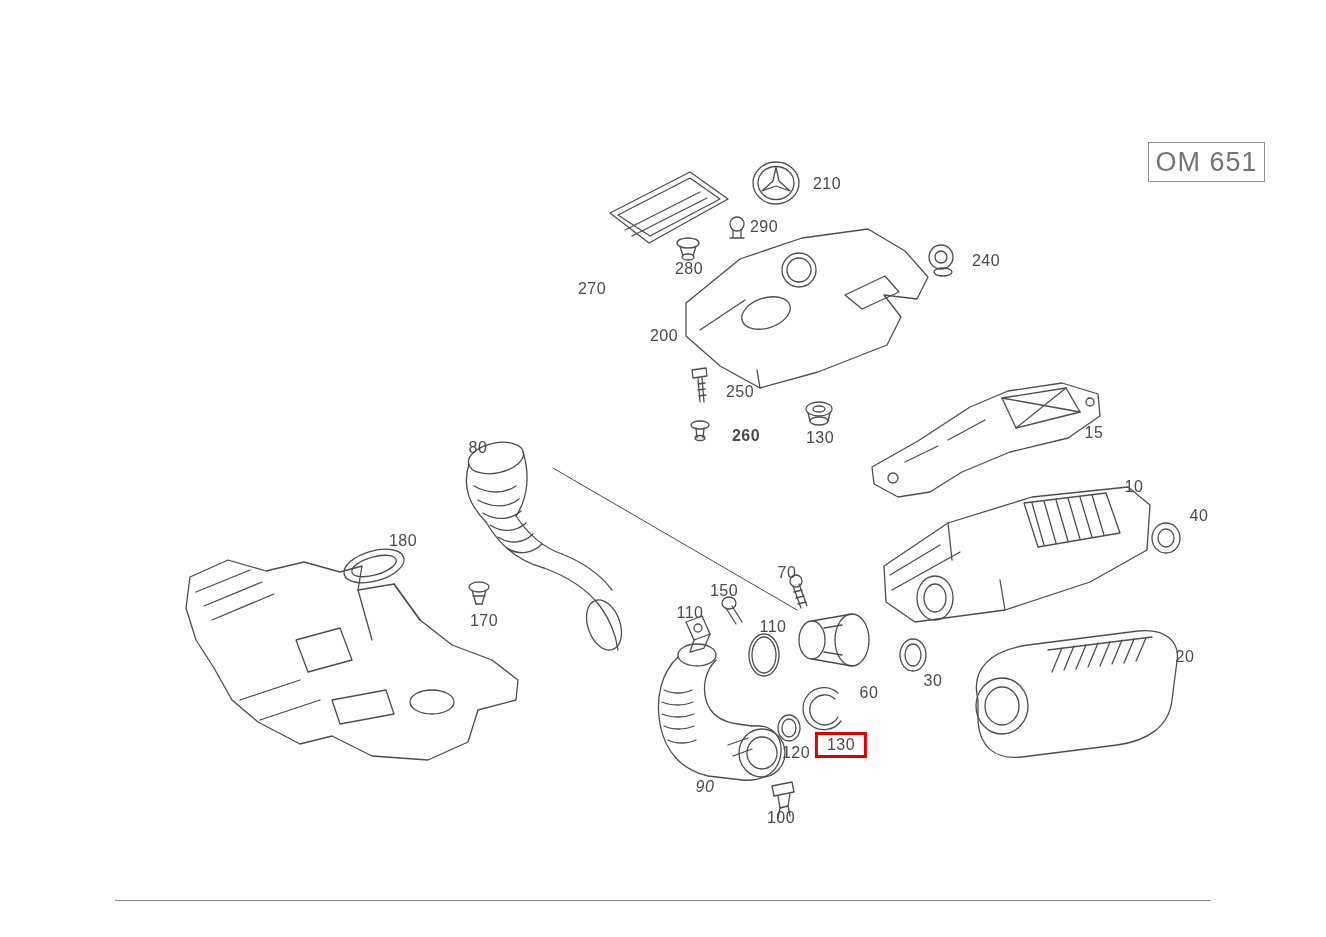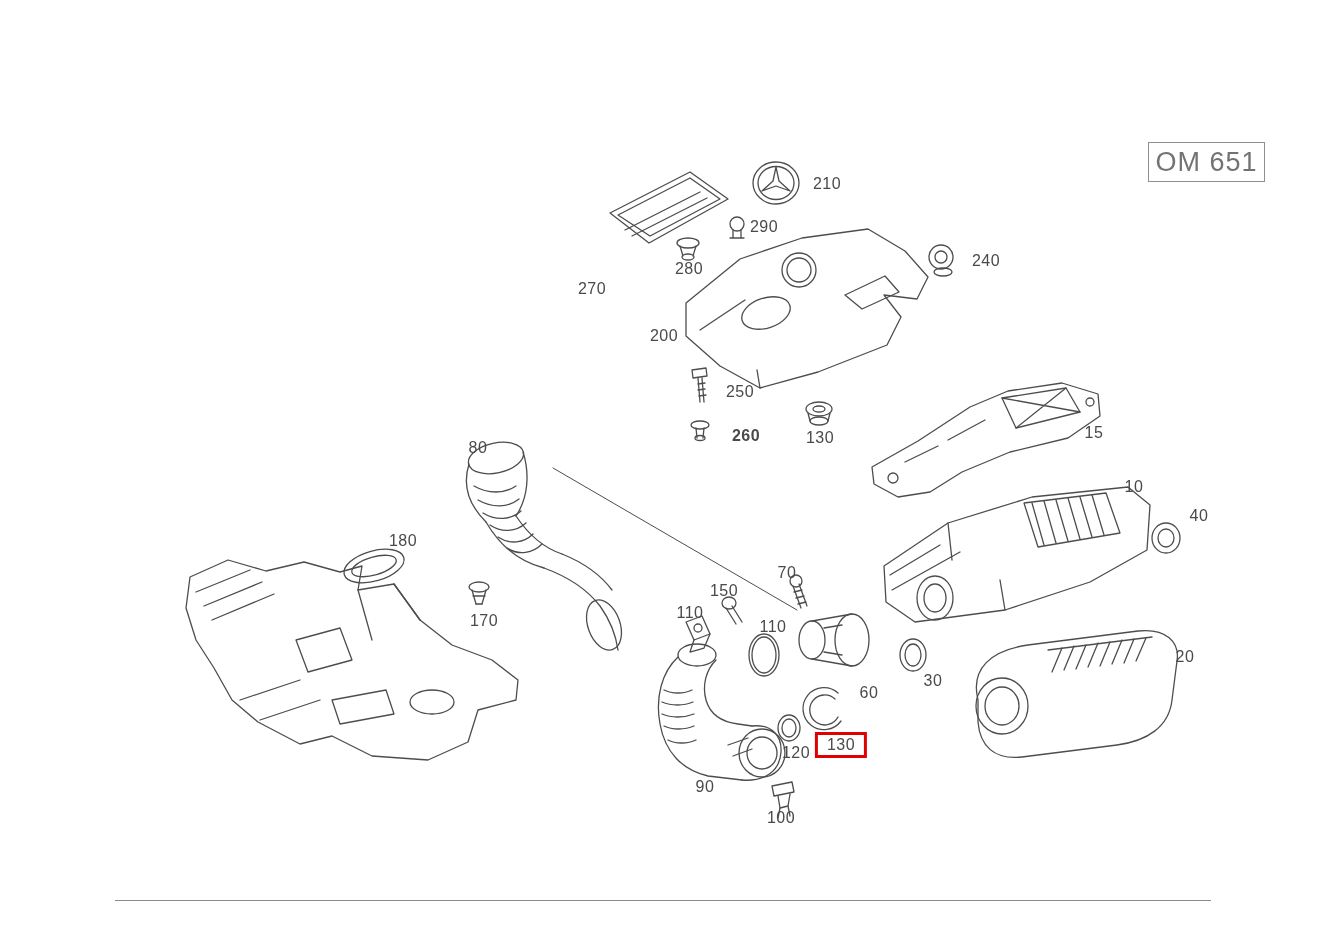--- a/index.html
+++ b/index.html
@@ -268,21 +268,21 @@
       <div class="part-label" style="left: 787px; top: 573px; --hl: #e10000;">70</div>
       <div class="part-label" style="left: 724px; top: 591px; --hl: #e10000;">150</div>
       <div class="part-label" style="left: 690px; top: 613px; --hl: #e10000;">110</div>
       <div class="part-label" style="left: 484px; top: 621px; --hl: #e10000;">170</div>
       <div class="part-label" style="left: 773px; top: 627px; --hl: #e10000;">110</div>
       <div class="part-label" style="left: 1185px; top: 657px; --hl: #e10000;">20</div>
       <div class="part-label" style="left: 869px; top: 681px; margin-top: 12px; --hl: #e10000;">60</div>
       <div class="part-label" style="left: 933px; top: 681px; --hl: #e10000;">30</div>
       <div class="part-label highlighted" style="left: 841px; top: 745px; --hl: #e10000;">130</div>
       <div class="part-label" style="left: 796px; top: 753px; --hl: #e10000;">120</div>
-      <div class="part-label" style="left: 705px; top: 787px; --hl: #e10000;">90</div>
+      <div class="part-label" style="left: 705px; top: 787px; font-style: italic; --hl: #e10000;">90</div>
       <div class="part-label" style="left: 781px; top: 818px; --hl: #e10000;">100</div>
     </div>
 
   <div class="code-box">OM 651</div>
 
   <div class="footer-rule"></div>
 
 </div>
 
 </body></html>

